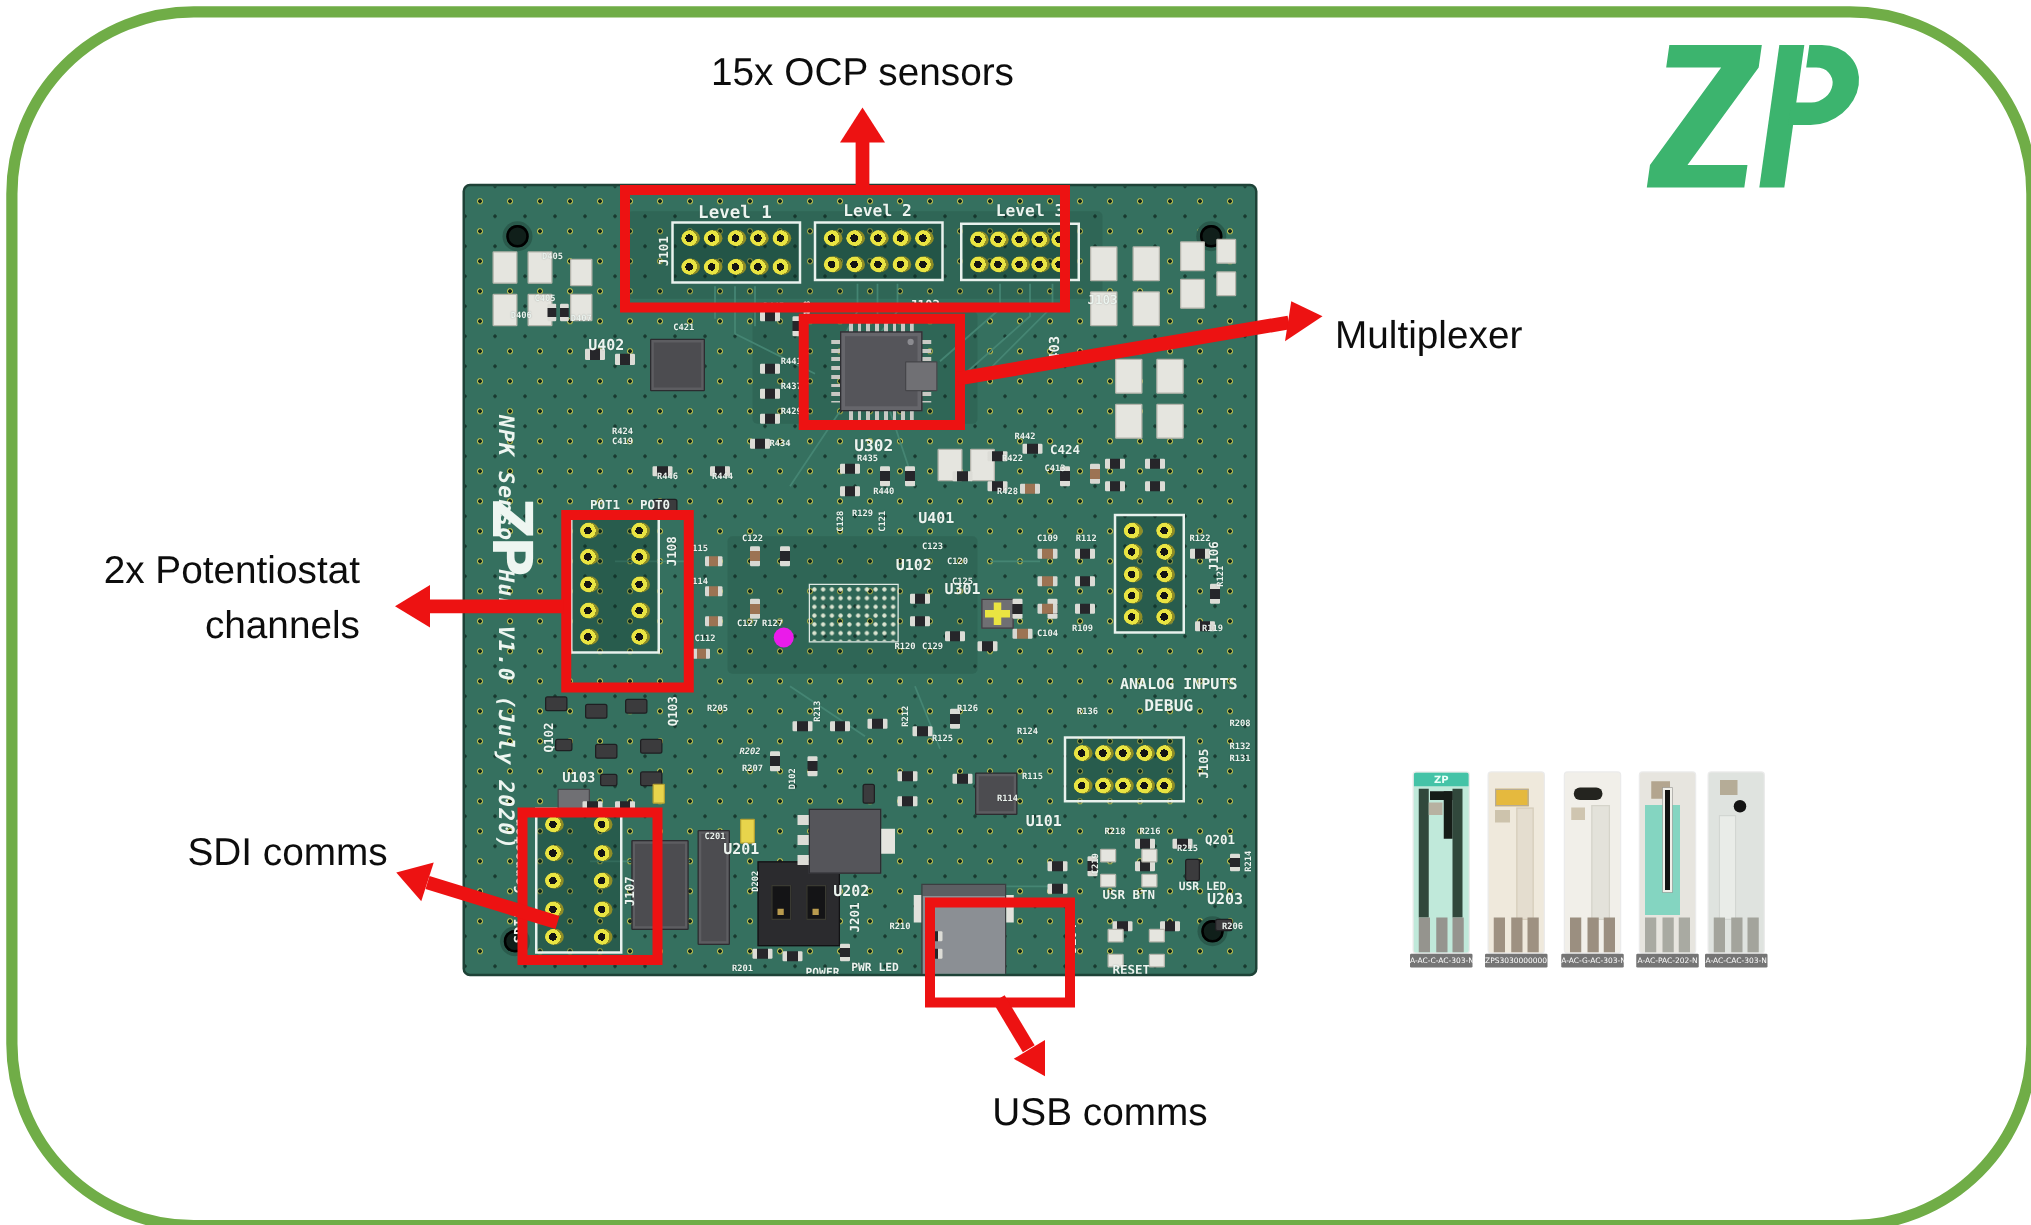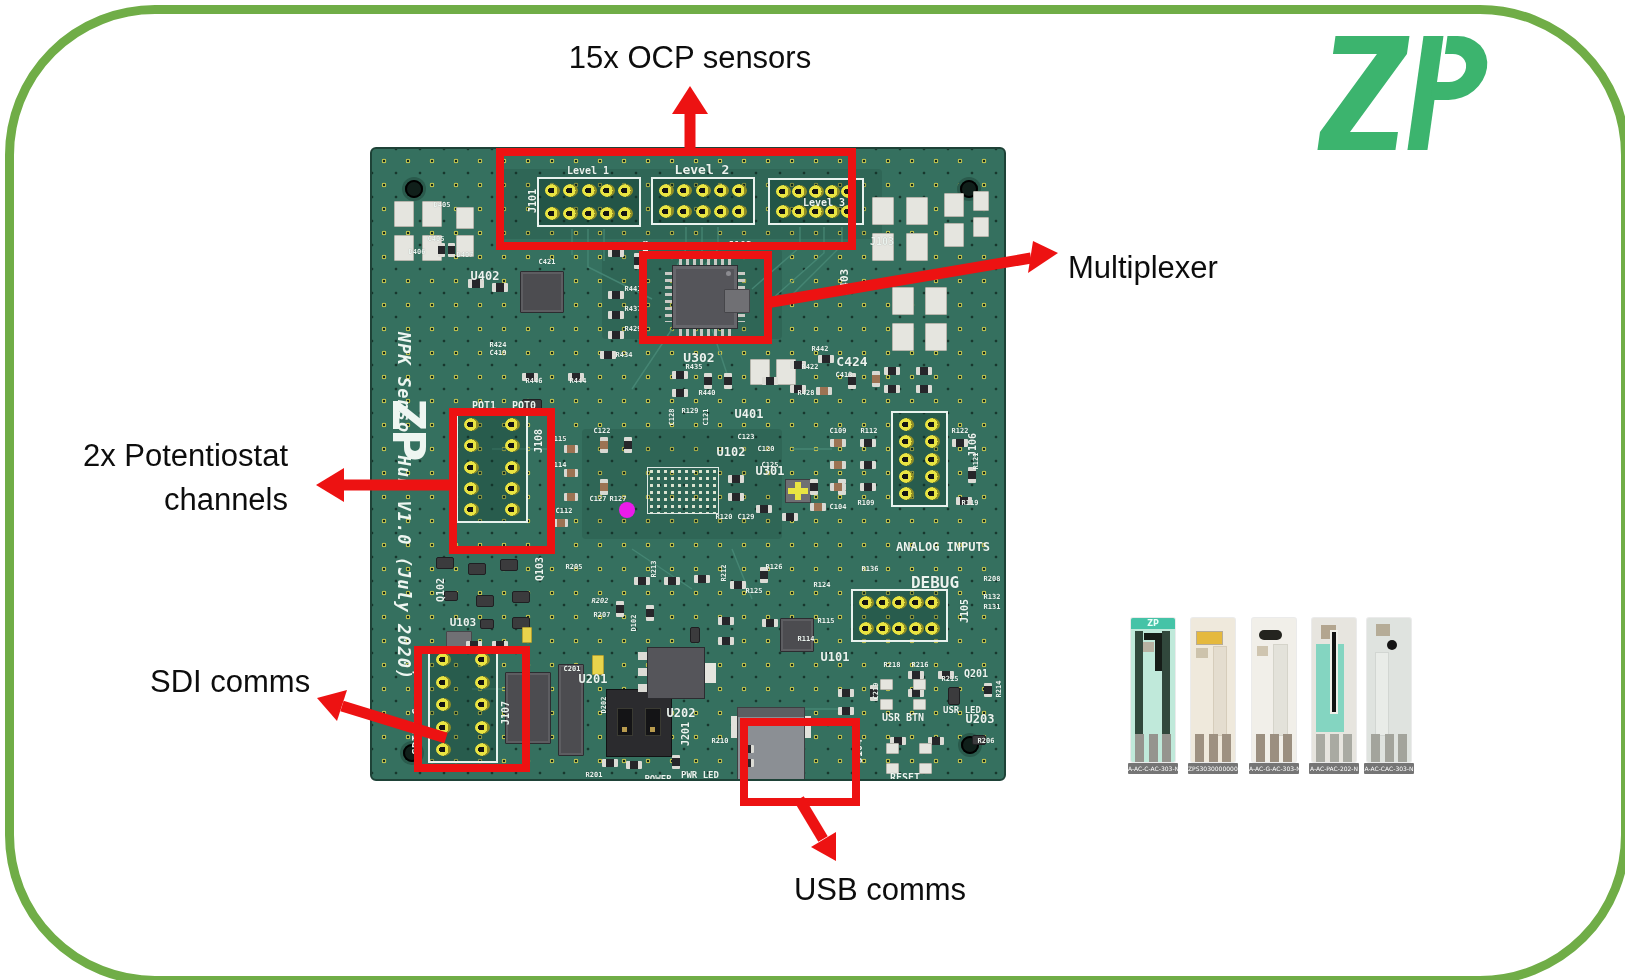--- a/index.html
+++ b/index.html
@@ -380,38 +380,38 @@
       <div class="cmp k-d" style="left: 186px; top: 515px; width: 26px; height: 92px;"></div>
       <div class="cmp k-d" style="left: 133px; top: 523px; width: 46px; height: 72px;"></div>
       <div class="cmp k-d" style="left: 408px; top: 469px; width: 34px; height: 34px;"></div>
       <div class="cmp k-i" style="left: 352px; top: 140px; width: 26px; height: 24px;"></div>
       <div class="cmp k-s" style="left: 150px; top: 250px; width: 20px; height: 14px;"></div>
       <div class="cmp k-r" style="left: 230px; top: 610px; width: 16px; height: 8px;"></div>
       <div class="cmp k-r" style="left: 254px; top: 612px; width: 16px; height: 8px;"></div>
       <div class="cmp k-rv" style="left: 300px; top: 606px; width: 8px; height: 14px;"></div>
       <div class="cmp k-r" style="left: 368px; top: 596px; width: 14px; height: 8px;"></div>
       <div class="cmp k-r" style="left: 368px; top: 610px; width: 14px; height: 8px;"></div>
-      <div class="silk" style="left: 216px; top: 21px; font-size: 10px; transform: translate(-50%, -50%);">Level 1</div>
+      <div class="silk" style="left: 216px; top: 21px; font-size: 14px; transform: translate(-50%, -50%);">Level 1</div>
       <div class="silk" style="left: 330px; top: 20px; font-size: 13px; transform: translate(-50%, -50%);">Level 2</div>
-      <div class="silk" style="left: 452px; top: 20px; font-size: 10px; transform: translate(-50%, -50%); margin-top: 33px;">Level 3</div>
+      <div class="silk" style="left: 452px; top: 20px; font-size: 13px; transform: translate(-50%, -50%);">Level 3</div>
       <div class="silk" style="left: 160px; top: 52px; font-size: 10px; transform: translate(-50%, -50%) rotate(-90deg);">J101</div>
       <div class="silk" style="left: 368px; top: 96px; font-size: 10px; transform: translate(-50%, -50%);">J102</div>
       <div class="silk" style="left: 510px; top: 92px; font-size: 10px; transform: translate(-50%, -50%);">J103</div>
       <div class="silk" style="left: 113px; top: 127px; font-size: 12px; transform: translate(-50%, -50%);">U402</div>
       <div class="silk" style="left: 327px; top: 208px; font-size: 13px; transform: translate(-50%, -50%);">U302</div>
       <div class="silk" style="left: 472px; top: 133px; font-size: 11px; transform: translate(-50%, -50%) rotate(-90deg);">U403</div>
       <div class="silk" style="left: 377px; top: 265px; font-size: 12px; transform: translate(-50%, -50%);">U401</div>
       <div class="silk" style="left: 359px; top: 303px; font-size: 12px; transform: translate(-50%, -50%);">U102</div>
       <div class="silk" style="left: 398px; top: 322px; font-size: 12px; transform: translate(-50%, -50%);">U301</div>
       <div class="silk" style="left: 112px; top: 256px; font-size: 10px; transform: translate(-50%, -50%);">POT1</div>
       <div class="silk" style="left: 152px; top: 256px; font-size: 10px; transform: translate(-50%, -50%);">POT0</div>
       <div class="silk" style="left: 166px; top: 292px; font-size: 10px; transform: translate(-50%, -50%) rotate(-90deg);">J108</div>
       <div class="silk" style="left: 571px; top: 398px; font-size: 12px; transform: translate(-50%, -50%);">ANALOG INPUTS</div>
       <div class="silk" style="left: 600px; top: 296px; font-size: 10px; transform: translate(-50%, -50%) rotate(-90deg);">J106</div>
-      <div class="silk" style="left: 563px; top: 433px; font-size: 16px; transform: translate(-50%, -50%); text-align: center;">DEBUG</div>
+      <div class="silk" style="left: 563px; top: 416px; font-size: 13px; transform: translate(-50%, -50%); text-align: center;">DEBUG</div>
       <div class="silk" style="left: 592px; top: 462px; font-size: 10px; transform: translate(-50%, -50%) rotate(-90deg);">J105</div>
       <div class="silk" style="left: 531px; top: 568px; font-size: 10px; transform: translate(-50%, -50%);">USR BTN</div>
       <div class="silk" style="left: 590px; top: 561px; font-size: 9px; transform: translate(-50%, -50%);">USR LED</div>
       <div class="silk" style="left: 604px; top: 524px; font-size: 10px; transform: translate(-50%, -50%);">Q201</div>
       <div class="silk" style="left: 608px; top: 570px; font-size: 12px; transform: translate(-50%, -50%);">U203</div>
       <div class="silk" style="left: 614px; top: 592px; font-size: 7px; transform: translate(-50%, -50%);">R206</div>
       <div class="silk" style="left: 533px; top: 628px; font-size: 10px; transform: translate(-50%, -50%);">RESET</div>
       <div class="silk" style="left: 328px; top: 626px; font-size: 9px; transform: translate(-50%, -50%);">PWR LED</div>
       <div class="silk" style="left: 286px; top: 630px; font-size: 9px; transform: translate(-50%, -50%);">POWER</div>
       <div class="silk" style="left: 313px; top: 585px; font-size: 10px; transform: translate(-50%, -50%) rotate(-90deg);">J201</div>
@@ -433,21 +433,21 @@
       <div class="silk" style="left: 175px; top: 113px; font-size: 7px; transform: translate(-50%, -50%);">C421</div>
       <div class="silk" style="left: 261px; top: 140px; font-size: 7px; transform: translate(-50%, -50%);">R441</div>
       <div class="silk" style="left: 261px; top: 160px; font-size: 7px; transform: translate(-50%, -50%);">R437</div>
       <div class="silk" style="left: 261px; top: 180px; font-size: 7px; transform: translate(-50%, -50%);">R429</div>
       <div class="silk" style="left: 252px; top: 206px; font-size: 7px; transform: translate(-50%, -50%);">R434</div>
       <div class="silk" style="left: 162px; top: 232px; font-size: 7px; transform: translate(-50%, -50%);">R446</div>
       <div class="silk" style="left: 206px; top: 232px; font-size: 7px; transform: translate(-50%, -50%);">R444</div>
       <div class="silk" style="left: 126px; top: 196px; font-size: 7px; transform: translate(-50%, -50%);">R424</div>
       <div class="silk" style="left: 126px; top: 204px; font-size: 7px; transform: translate(-50%, -50%);">C419</div>
       <div class="silk" style="left: 448px; top: 200px; font-size: 7px; transform: translate(-50%, -50%);">R442</div>
-      <div class="silk" style="left: 480px; top: 212px; font-size: 13px; transform: translate(-50%, -50%);">C424</div>
+      <div class="silk" style="left: 480px; top: 212px; font-size: 10px; transform: translate(-50%, -50%);">C424</div>
       <div class="silk" style="left: 472px; top: 226px; font-size: 7px; transform: translate(-50%, -50%);">C413</div>
       <div class="silk" style="left: 438px; top: 218px; font-size: 7px; transform: translate(-50%, -50%);">R422</div>
       <div class="silk" style="left: 434px; top: 244px; font-size: 7px; transform: translate(-50%, -50%);">R428</div>
       <div class="silk" style="left: 322px; top: 218px; font-size: 7px; transform: translate(-50%, -50%);">R435</div>
       <div class="silk" style="left: 335px; top: 244px; font-size: 7px; transform: translate(-50%, -50%);">R440</div>
       <div class="silk" style="left: 230px; top: 282px; font-size: 7px; transform: translate(-50%, -50%);">C122</div>
       <div class="silk" style="left: 226px; top: 350px; font-size: 7px; transform: translate(-50%, -50%);">C127</div>
       <div class="silk" style="left: 246px; top: 350px; font-size: 7px; transform: translate(-50%, -50%);">R127</div>
       <div class="silk" style="left: 186px; top: 290px; font-size: 7px; transform: translate(-50%, -50%);">C115</div>
       <div class="silk" style="left: 186px; top: 316px; font-size: 7px; transform: translate(-50%, -50%);">C114</div>

